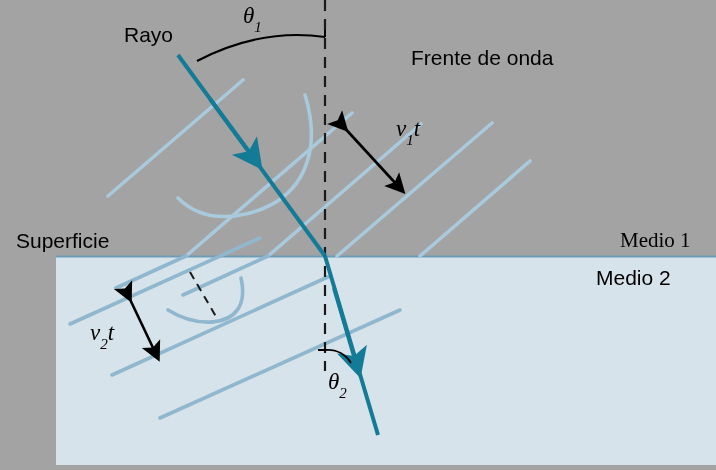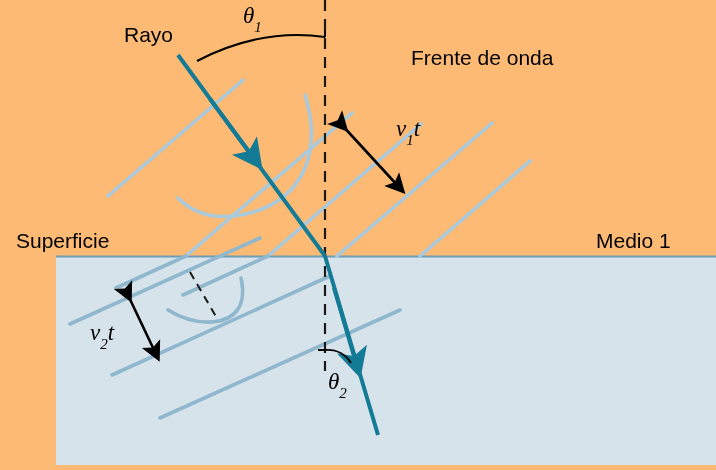--- a/index.html
+++ b/index.html
@@ -4,21 +4,21 @@
 <style>
   html, body {
     margin: 0;
     padding: 0;
     background: #ffffff;
   }
   #stage {
     position: relative;
     width: 716px;
     height: 470px;
-    background: #fdba74;
+    background: #a3a3a3;
     overflow: hidden;
     font-family: "Liberation Sans", sans-serif;
   }
   #figure-svg {
     position: absolute;
     top: 0;
     left: 0;
     width: 716px;
     height: 470px;
   }
@@ -44,21 +44,21 @@
     position: relative;
     top: 3px;
     left: 0px;
   }
   .lbl-math .upr {
     font-style: italic;
   }
   #label-rayo      { left: 124px; top: 24px; }
   #label-frente    { left: 411px; top: 47px; }
   #label-superficie{ left: 16px;   top: 230px; }
-  #label-medio1    { left: 596px; top: 230px; }
+  #label-medio1    { left: 620px; top: 230px; font-family: Liberation Serif, serif; }
   #label-medio2    { left: 596px; top: 267px; }
   #label-theta1    { left: 243px; top: 4px;  }
   #label-theta2    { left: 328px; top: 370px; font-family: Liberation Serif, serif; }
   #label-v1t       { left: 396px; top: 117px; }
   #label-v2t       { left: 90px;  top: 321px; }
 </style>
 </head>
 <body>
 
 <div id="stage">
@@ -127,20 +127,21 @@
   </svg>
 
   <div class="lbl lbl-plain" id="label-rayo">Rayo</div>
 
   <div class="lbl lbl-plain" id="label-frente">Frente de onda</div>
 
   <div class="lbl lbl-plain" id="label-superficie">Superficie</div>
 
   <div class="lbl lbl-plain" id="label-medio1">Medio 1</div>
 
+  <div class="lbl lbl-plain" id="label-medio2">Medio 2</div>
 
   <div class="lbl lbl-math" id="label-theta1">
     <span>θ</span><span class="sub">1</span>
   </div>
 
   <div class="lbl lbl-math" id="label-theta2">
     <span>θ</span><span class="sub">2</span>
   </div>
 
   <div class="lbl lbl-math" id="label-v1t">

